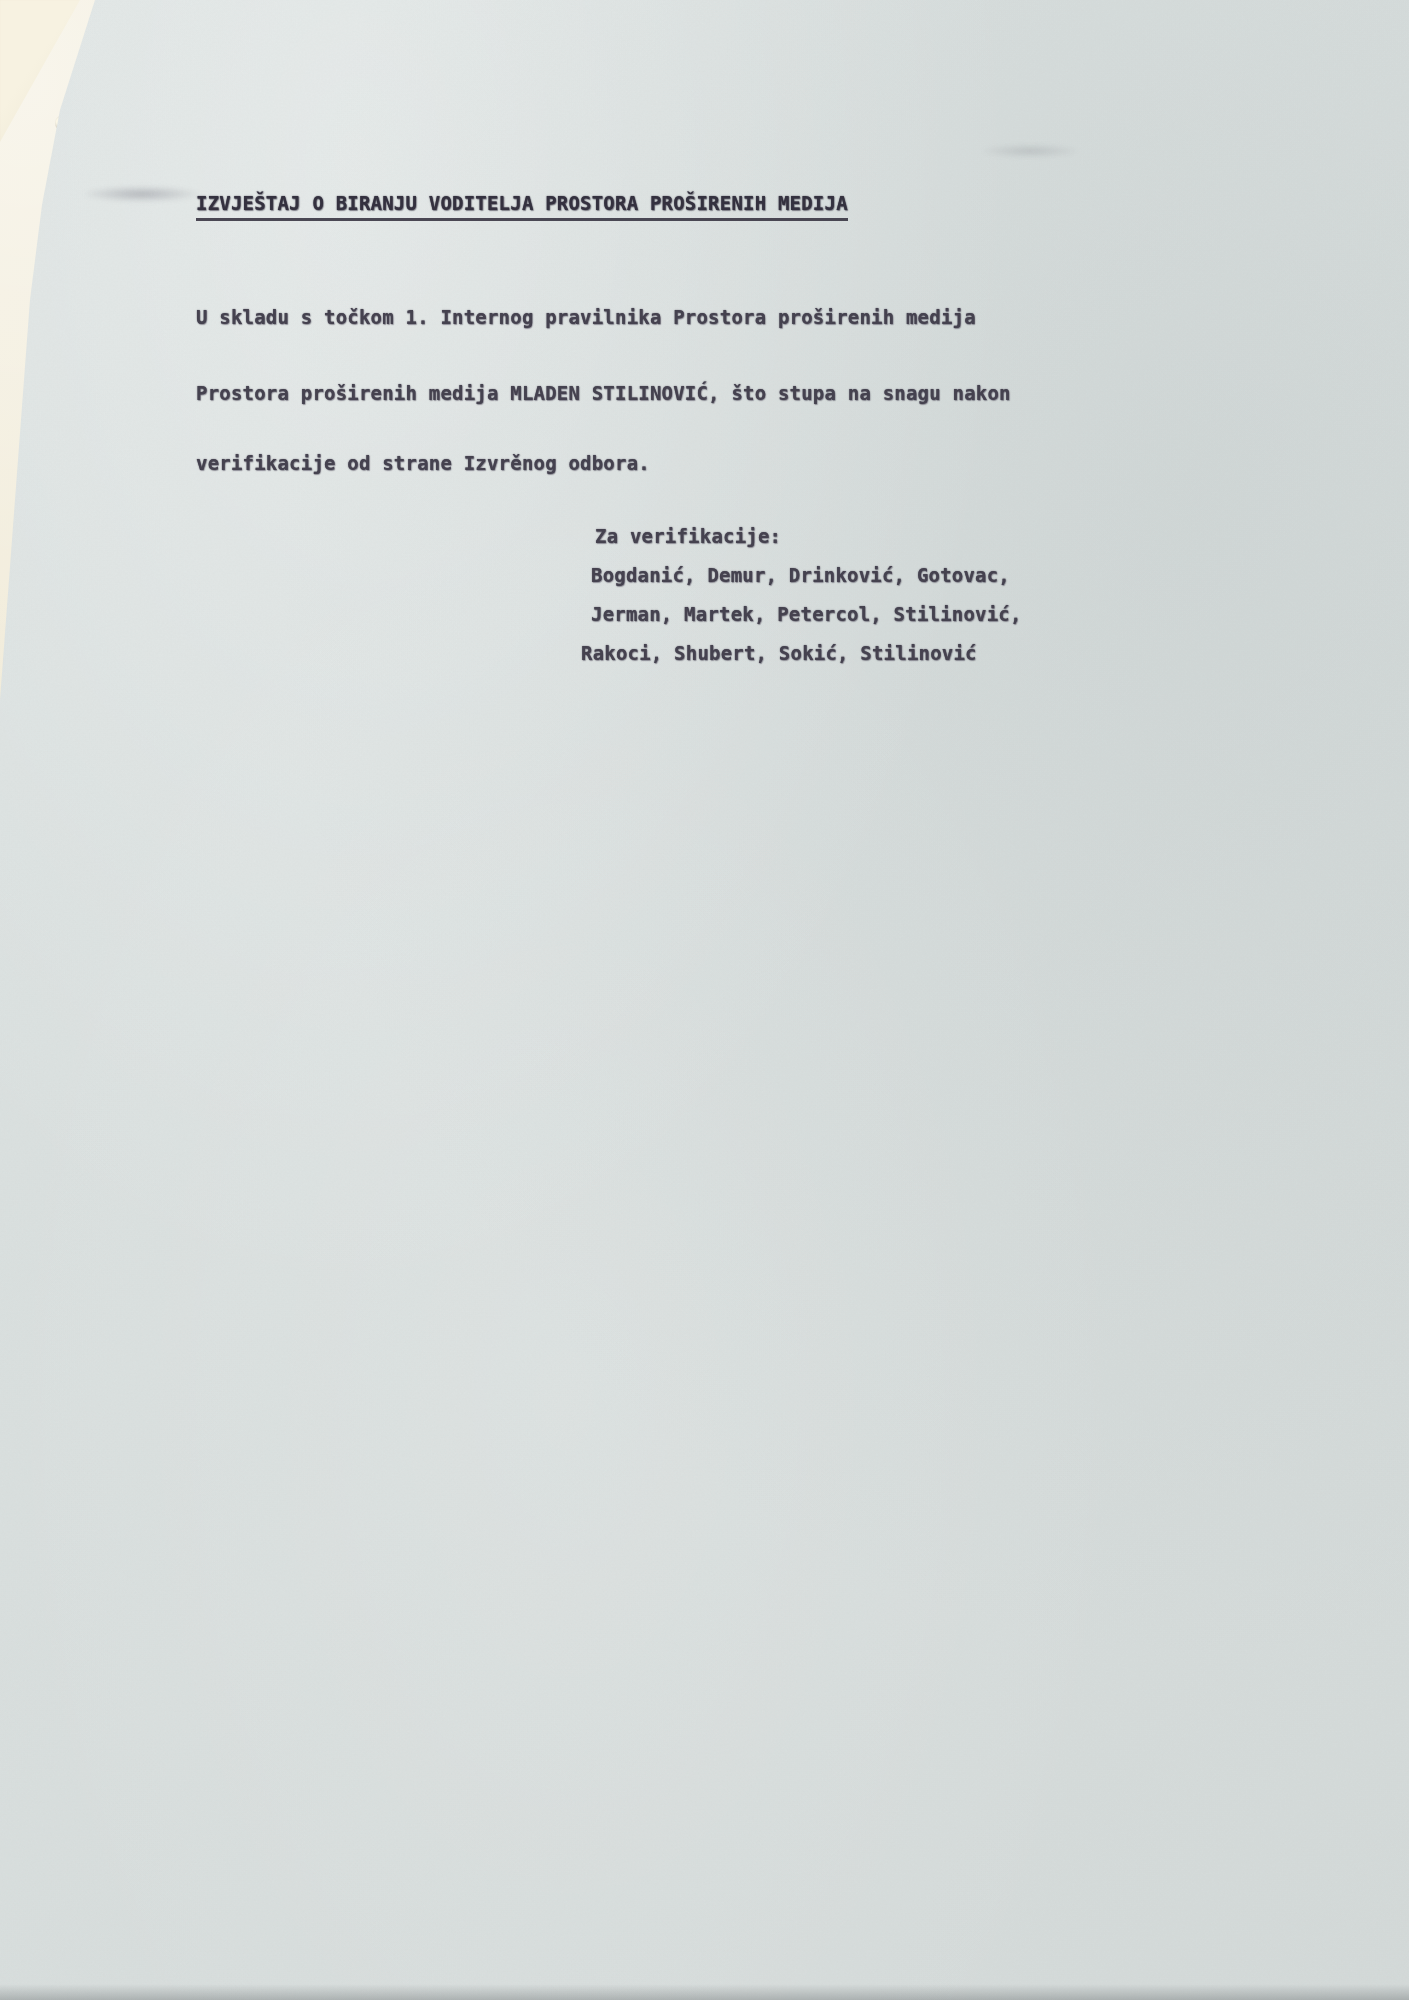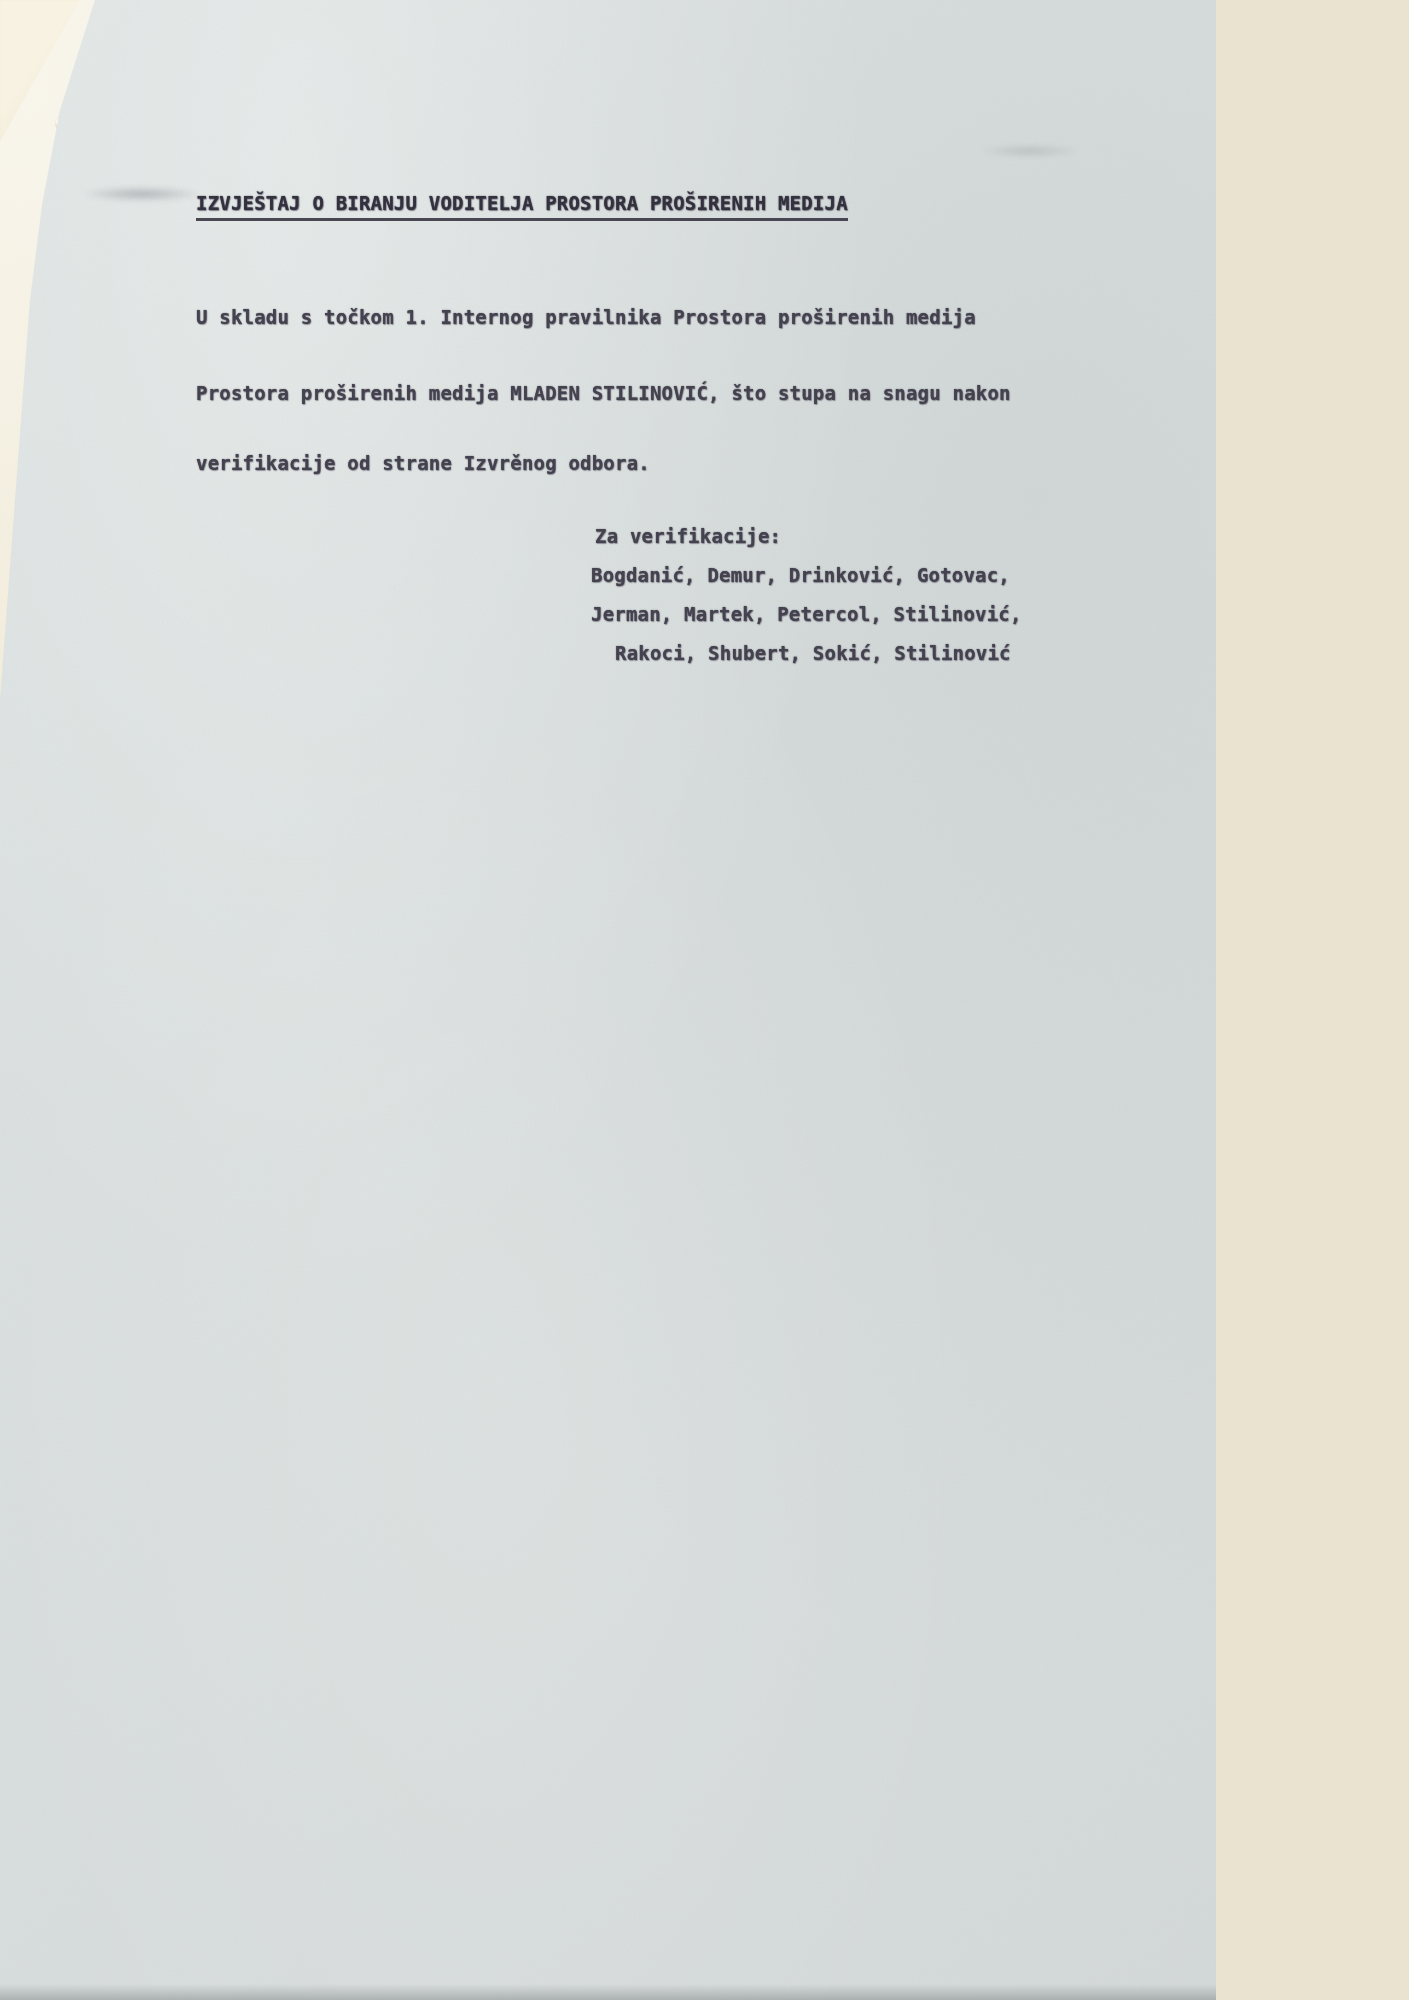--- a/index.html
+++ b/index.html
@@ -4,21 +4,21 @@
 <style>
   html, body {
     margin: 0;
     padding: 0;
     background: #e9e3cf;
     font-family: "DejaVu Sans Mono", "Liberation Mono", monospace;
   }
 
   .scan {
     position: relative;
-    width: 1216px;
+    width: 1409px;
     height: 2000px;
     overflow: hidden;
     background: #ec4899;
     text-align: center;
   }
 
   
   .backing {
     position: absolute;
     inset: 0;
@@ -115,21 +115,21 @@
   }
 
   .p-line-0 { left: 196px; top: 306px; }
   .p-line-1 { left: 196px; top: 344px; }
   .p-line-2 { left: 196px; top: 382px; }
   .p-line-3 { left: 196px; top: 421px; margin-top: 31px; }
 
   .sig-head   { left: 595px; top: 525px; }
   .sig-line-0 { left: 591px; top: 564px; }
   .sig-line-1 { left: 591px; top: 603px; }
-  .sig-line-2 { left: 591px; top: 642px; padding-left: 24px; }
+  .sig-line-2 { left: 557px; top: 642px; padding-left: 24px; }
 </style>
 </head>
 <body>
 
 <div class="scan">
 
   <div class="backing"></div>
   <div class="backing-crease"></div>
   <div class="nick"></div>
 

